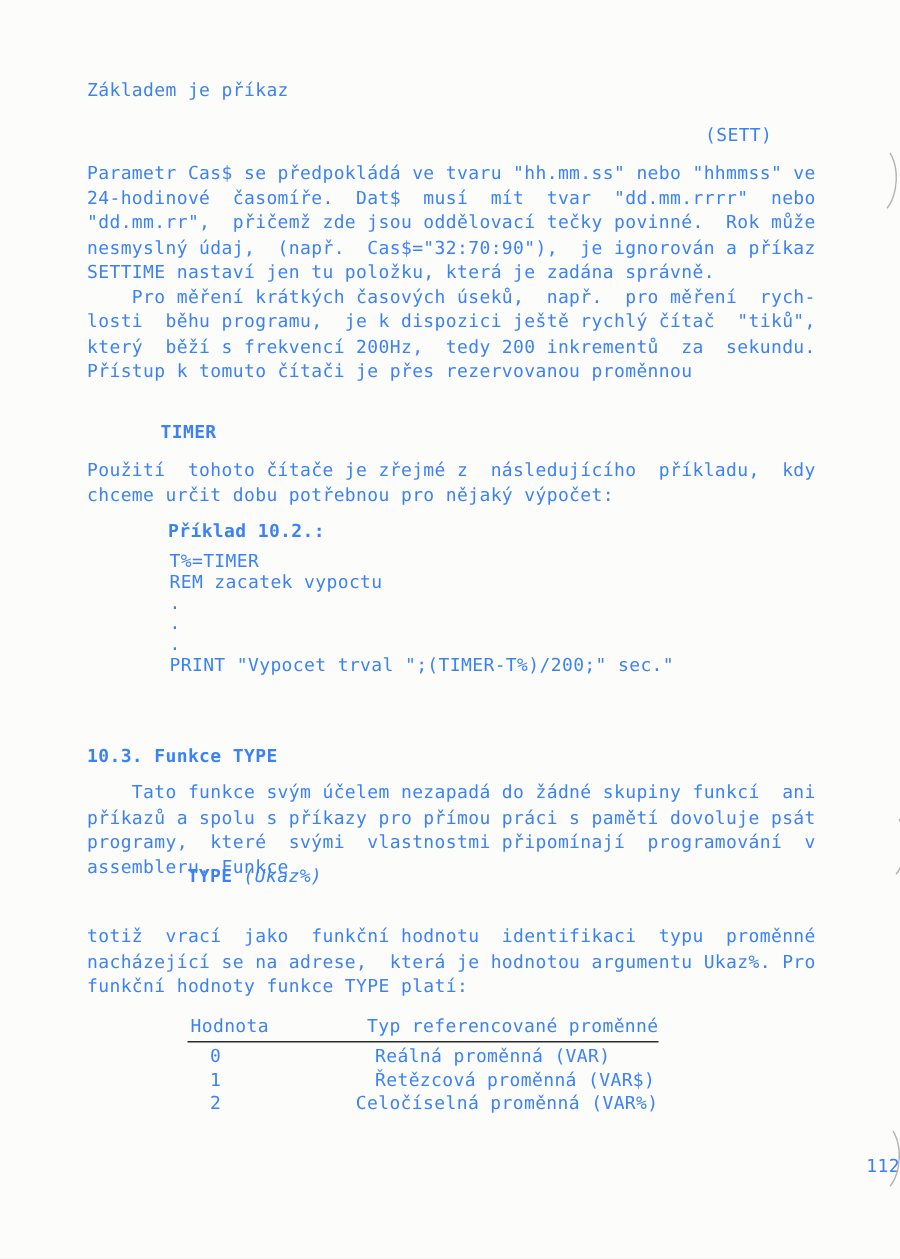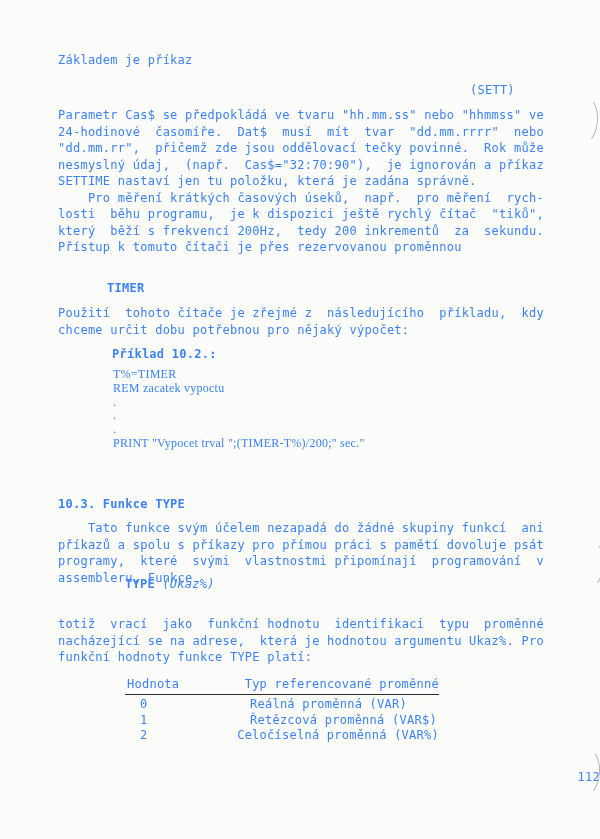--- a/index.html
+++ b/index.html
@@ -65,21 +65,21 @@
 
   <div class="abs line kw" style="left:107px;top:280px;">TIMER</div>
 
   <div class="para" style="top:305px;">
     <div class="line">Použití  tohoto čítače je zřejmé z  následujícího  příkladu,  kdy</div>
     <div class="line">chceme určit dobu potřebnou pro nějaký výpočet:</div>
   </div>
 
   <div class="abs line kw" style="left:84px;top:346px;margin-left:28px;">Příklad 10.2.:</div>
 
-  <div class="para code-block" style="left:113px;top:368px;font-family:Liberation Serif, serif;">
+  <div class="para code-block" style="left:113px;top:368px;">
     <div class="line">T%=TIMER</div>
     <div class="line">REM zacatek vypoctu</div>
     <div class="line">.</div>
     <div class="line">.</div>
     <div class="line">.</div>
     <div class="line">PRINT "Vypocet trval ";(TIMER-T%)/200;" sec."</div>
   </div>
 
   <div class="abs line section-heading" style="left:58px;top:496px;">10.3. Funkce TYPE</div>
 

